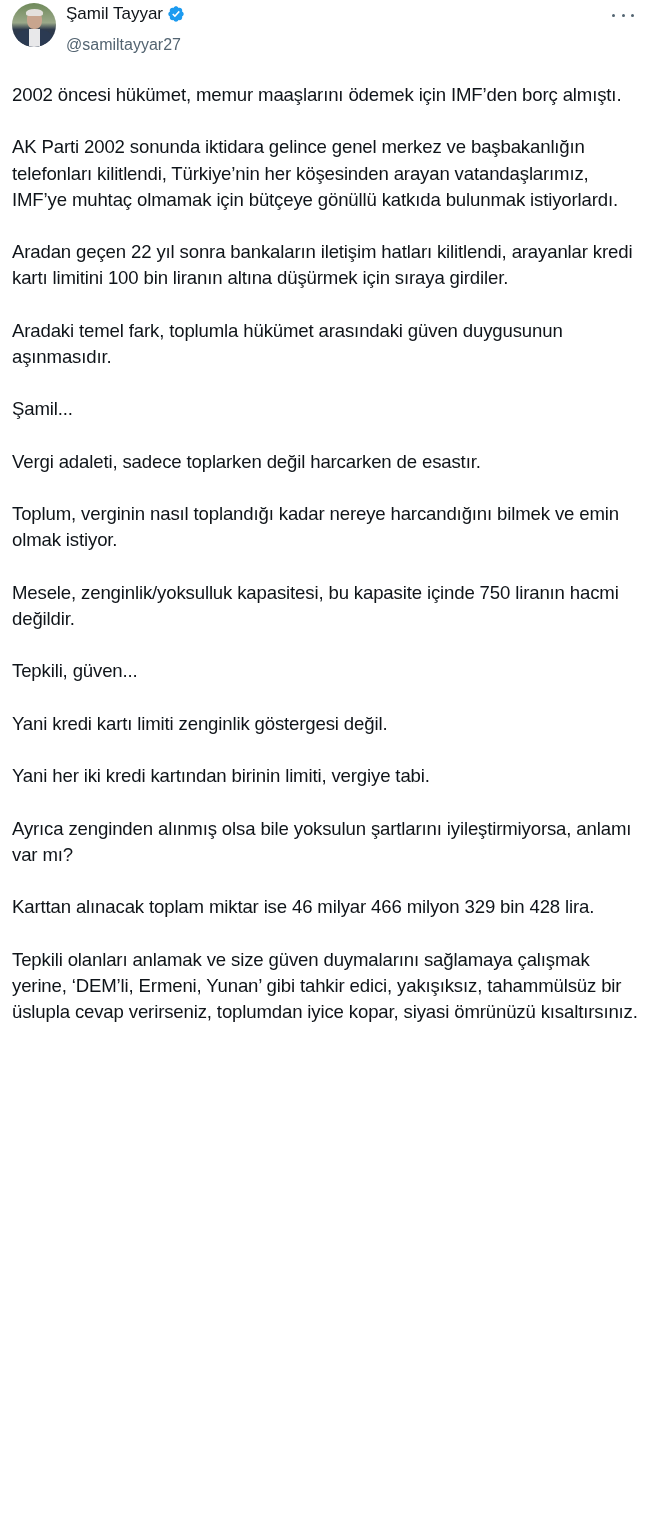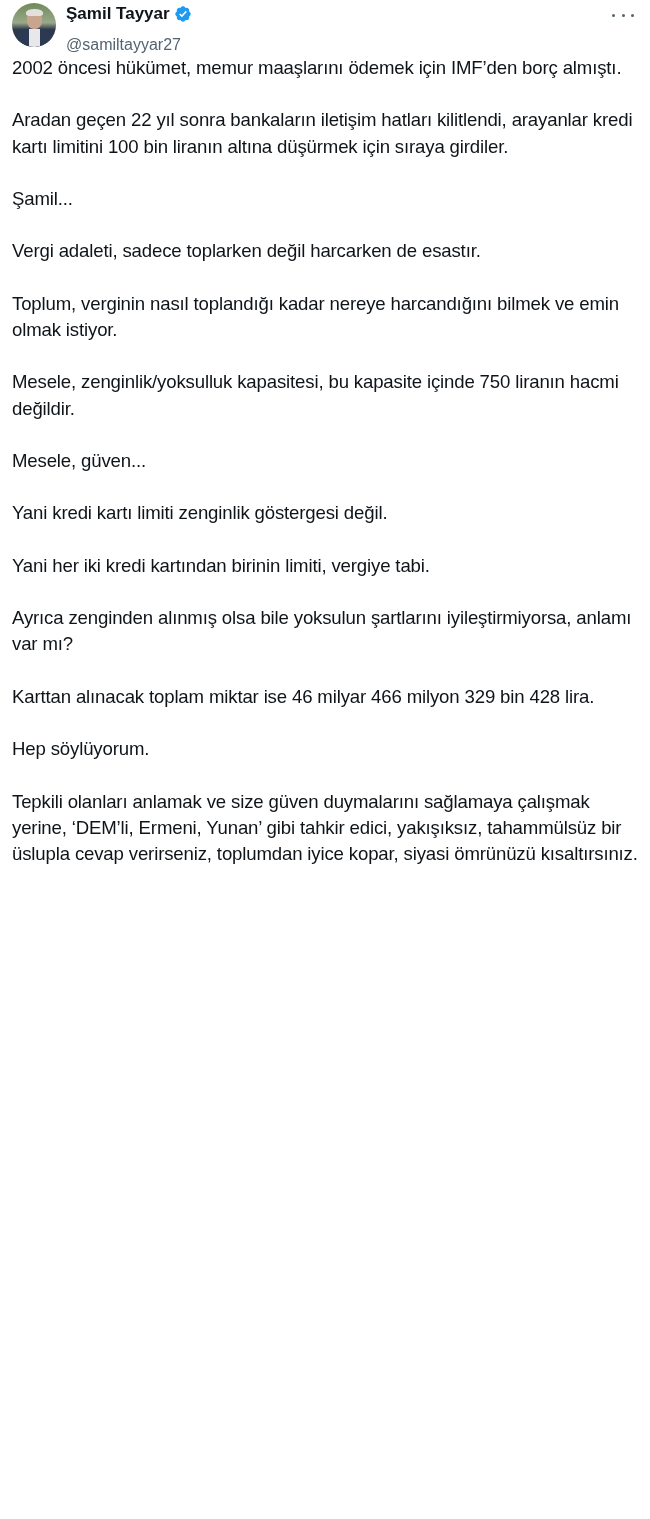--- a/index.html
+++ b/index.html
@@ -6,26 +6,26 @@
   body { width: 650px; height: 1519px; overflow: hidden; font-family: "Liberation Sans", sans-serif; color: #0f1419; position: relative; }
   .header { position: absolute; left: 0; top: 0; width: 650px; height: 56px; }
   .avatar { position: absolute; left: 12px; top: 3px; width: 44px; height: 44px; border-radius: 50%; overflow: hidden;
     background: radial-gradient(circle at 50% 35%, #c9b8a6 0 18%, transparent 19%),
                 linear-gradient(180deg, #6f8a5a 0%, #9aa889 45%, #2f3b4d 60%, #243042 100%); }
   .avatar .face { position: absolute; left: 15px; top: 8px; width: 15px; height: 18px; border-radius: 45%; background: #c8a58e; }
   .avatar .hair { position: absolute; left: 14px; top: 6px; width: 17px; height: 7px; border-radius: 50% 50% 30% 30%; background: #e3e0dc; }
   .avatar .body { position: absolute; left: 4px; top: 26px; width: 36px; height: 22px; border-radius: 40% 40% 0 0; background: #2b3a52; }
   .avatar .shirt { position: absolute; left: 17px; top: 26px; width: 11px; height: 18px; background: #e8e8ea; }
   .name-row { position: absolute; left: 66px; top: 4px; display: flex; align-items: center; gap: 4px; }
-  .name { font-weight: bold; font-size: 17px; color: #0f1419; }
+  .name { font-weight: normal; font-size: 17px; color: #0f1419; }
   .verified { width: 18px; height: 18px; display: inline-block; }
   .handle { position: absolute; left: 66px; top: 36px; font-size: 16px; color: #536471; }
   .more { position: absolute; left: 612px; top: 6px; width: 22px; height: 18px; display: flex; align-items: center; justify-content: space-between; }
   .more span { width: 3px; height: 3px; border-radius: 50%; background: #536471; display: block; }
-  .body-text { position: absolute; left: 12px; top: 55px; width: 630px; font-size: 18.6px; line-height: 26.2px; letter-spacing: -0.15px; }
+  .body-text { position: absolute; left: 12px; top: 82px; width: 630px; font-size: 18.6px; line-height: 26.2px; letter-spacing: -0.15px; }
   .para { margin: 0 0 26.2px 0; white-space: normal; }
 </style>
 </head>
 <body>
 
 <div class="header">
   <div class="avatar">
     <div class="body"></div>
     <div class="shirt"></div>
     <div class="face"></div>
@@ -43,25 +43,26 @@
   <div class="handle">@samiltayyar27</div>
   <div class="more">
     <span></span>
     <span></span>
     <span></span>
   </div>
 </div>
 
 <div class="body-text">
   <p class="para">2002 öncesi hükümet, memur maaşlarını ödemek için IMF’den borç almıştı.</p>
+  <p class="para">AK Parti 2002 sonunda iktidara gelince genel merkez ve başbakanlığın telefonları kilitlendi, Türkiye’nin her köşesinden arayan vatandaşlarımız, IMF’ye muhtaç olmamak için bütçeye gönüllü katkıda bulunmak istiyorlardı.</p>
   <p class="para">Aradan geçen 22 yıl sonra bankaların iletişim hatları kilitlendi, arayanlar kredi kartı limitini 100 bin liranın altına düşürmek için sıraya girdiler.</p>
+  <p class="para">Aradaki temel fark, toplumla hükümet arasındaki güven duygusunun aşınmasıdır.</p>
   <p class="para">Şamil...</p>
   <p class="para">Vergi adaleti, sadece toplarken değil harcarken de esastır.</p>
   <p class="para">Toplum, verginin nasıl toplandığı kadar nereye harcandığını bilmek ve emin olmak istiyor.</p>
   <p class="para">Mesele, zenginlik/yoksulluk kapasitesi, bu kapasite içinde 750 liranın hacmi değildir.</p>
-  <p class="para">Mesele, güven...</p>
+  <p class="para">Tepkili, güven...</p>
   <p class="para">Yani kredi kartı limiti zenginlik göstergesi değil.</p>
   <p class="para">Yani her iki kredi kartından birinin limiti, vergiye tabi.</p>
   <p class="para">Ayrıca zenginden alınmış olsa bile yoksulun şartlarını iyileştirmiyorsa, anlamı var mı?</p>
   <p class="para">Karttan alınacak toplam miktar ise 46 milyar 466 milyon 329 bin 428 lira.</p>
-  <p class="para">Hep söylüyorum.</p>
   <p class="para">Tepkili olanları anlamak ve size güven duymalarını sağlamaya çalışmak yerine, ‘DEM’li, Ermeni, Yunan’ gibi tahkir edici, yakışıksız, tahammülsüz bir üslupla cevap verirseniz, toplumdan iyice kopar, siyasi ömrünüzü kısaltırsınız.</p>
 </div>
 
 </body></html>

